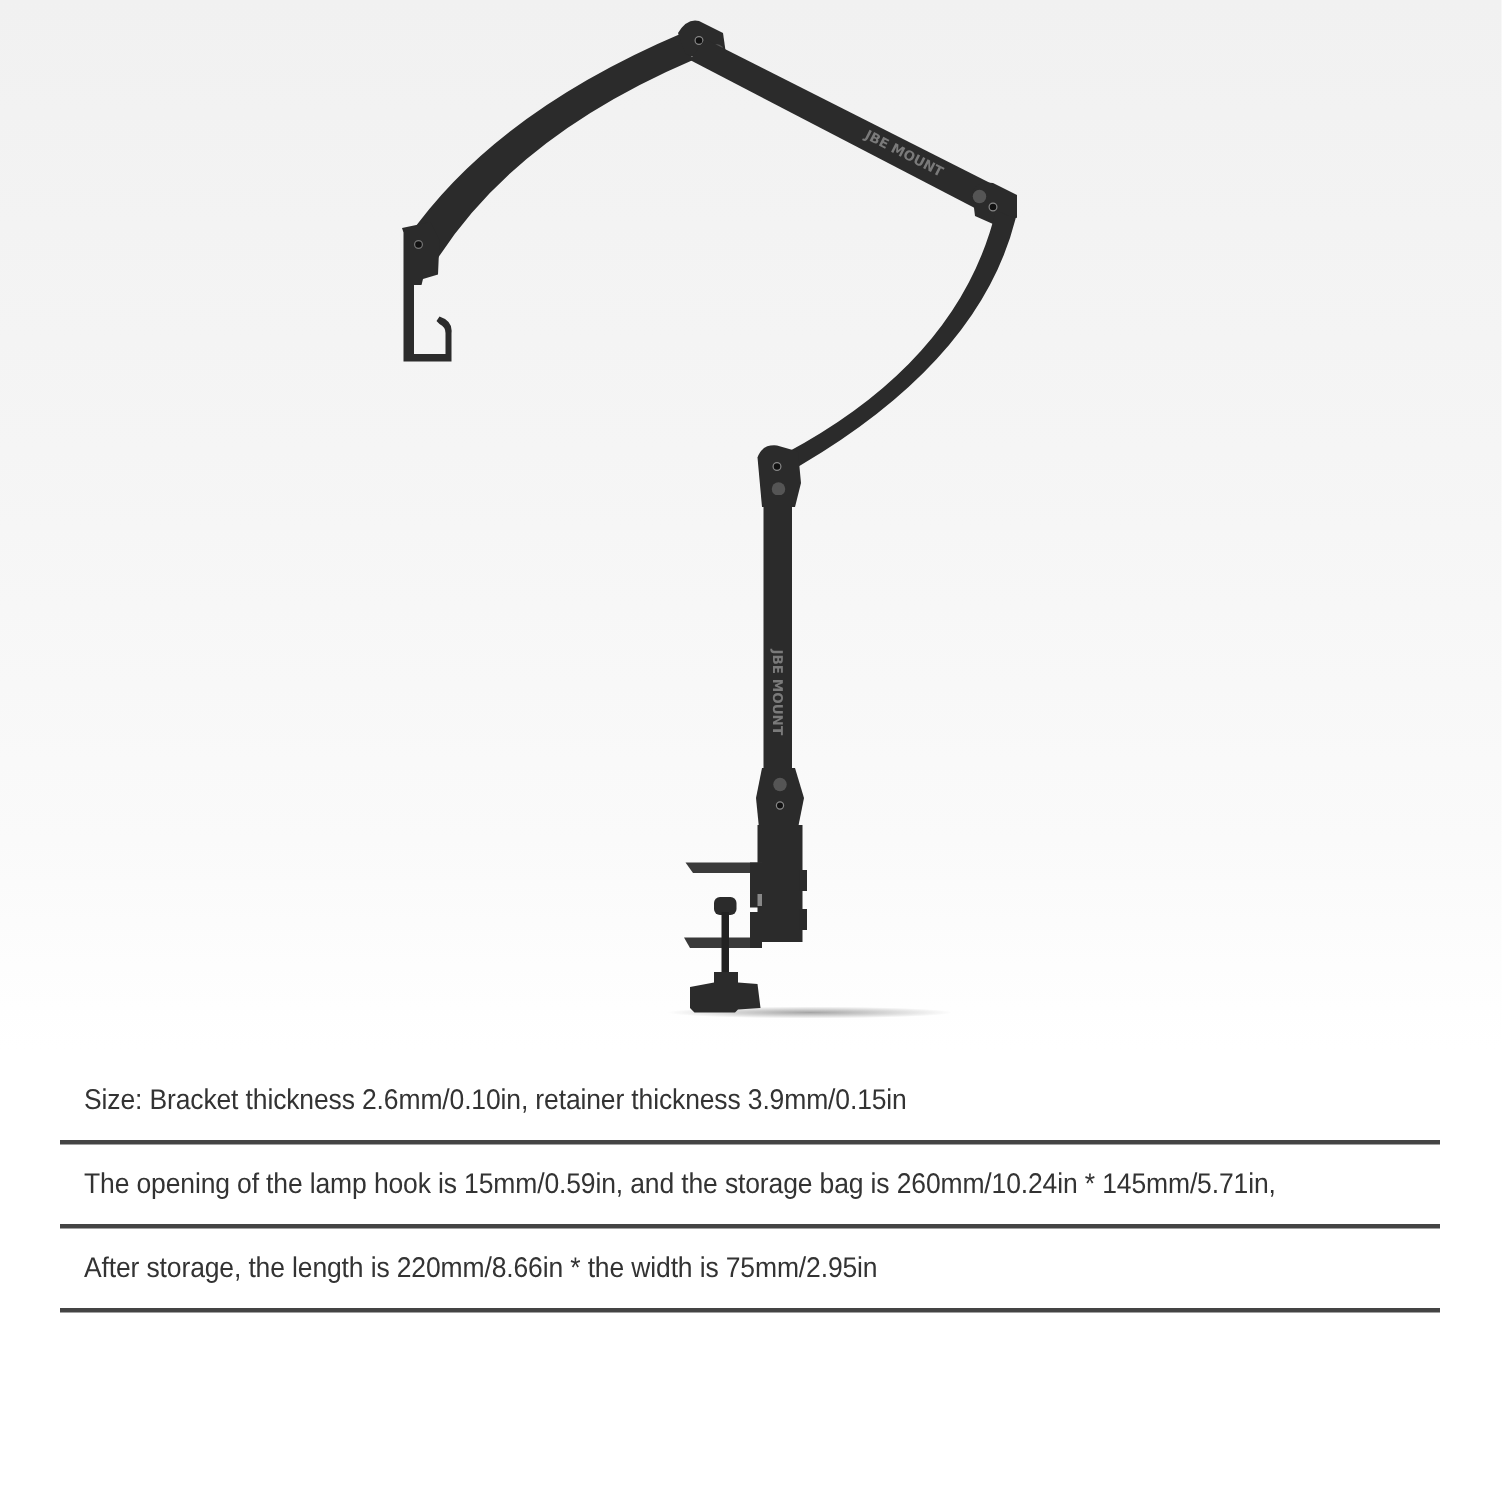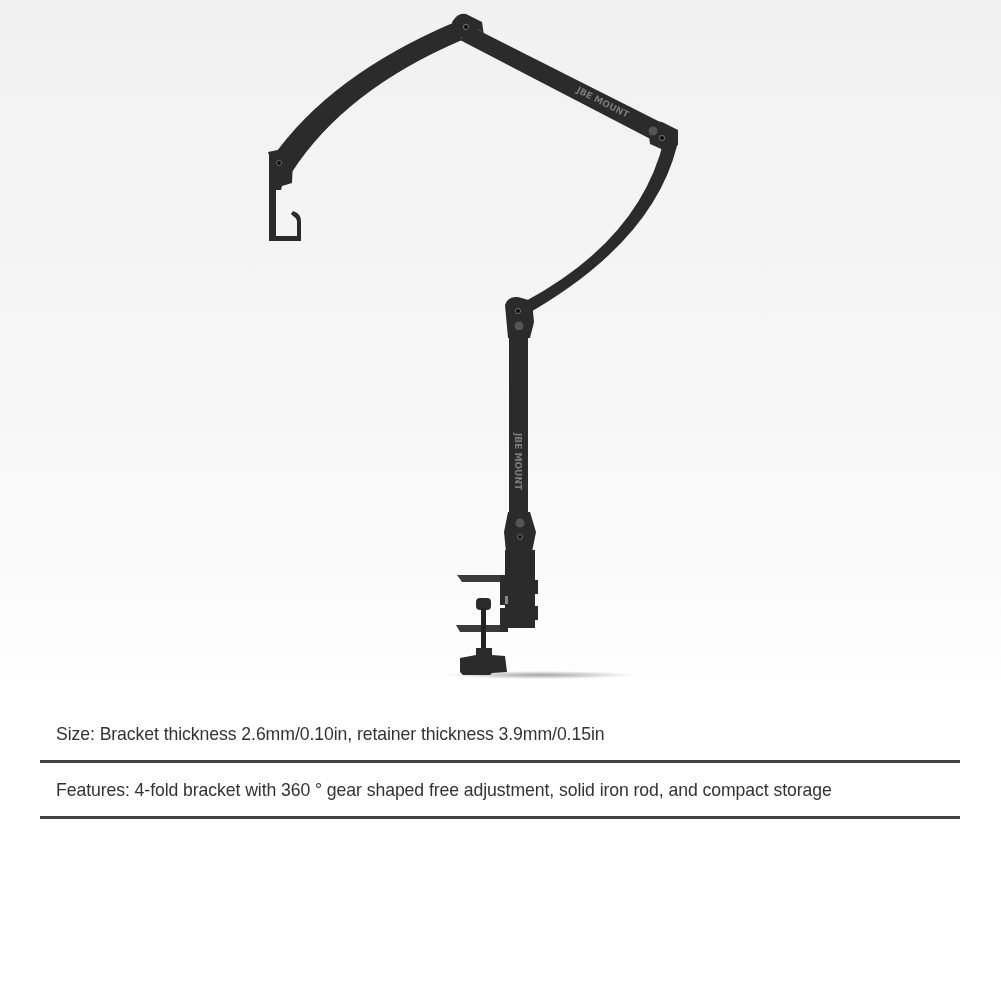--- a/index.html
+++ b/index.html
@@ -98,15 +98,18 @@
       <path d="M476,648 L492,648 L492,655 L505,656 L507,672 L492,673 L490,675 L463,675 L460,672 L460,658 L476,655 Z" fill="#2b2b2b"></path>
     </g>
   </svg>
 </div>
 
 <div class="spec-list">
   <div class="spec-row">
     <span class="spec-text">Size: Bracket thickness 2.6mm/0.10in, retainer thickness 3.9mm/0.15in</span>
   </div>
   <div class="spec-row">
-    <span class="spec-text">Features: 4-fold bracket with 360 ° gear shaped free adjustment, solid iron rod, and compact storage</span>
+    <span class="spec-text">The opening of the lamp hook is 15mm/0.59in, and the storage bag is 260mm/10.24in * 145mm/5.71in,</span>
+  </div>
+  <div class="spec-row">
+    <span class="spec-text">After storage, the length is 220mm/8.66in * the width is 75mm/2.95in</span>
   </div>
 </div>
 
 </body></html>

